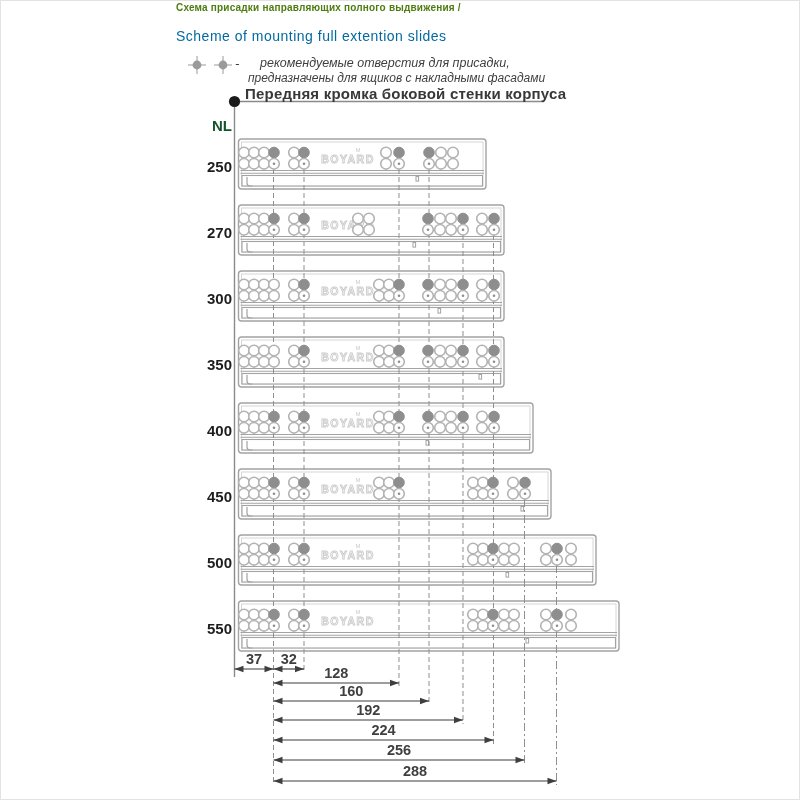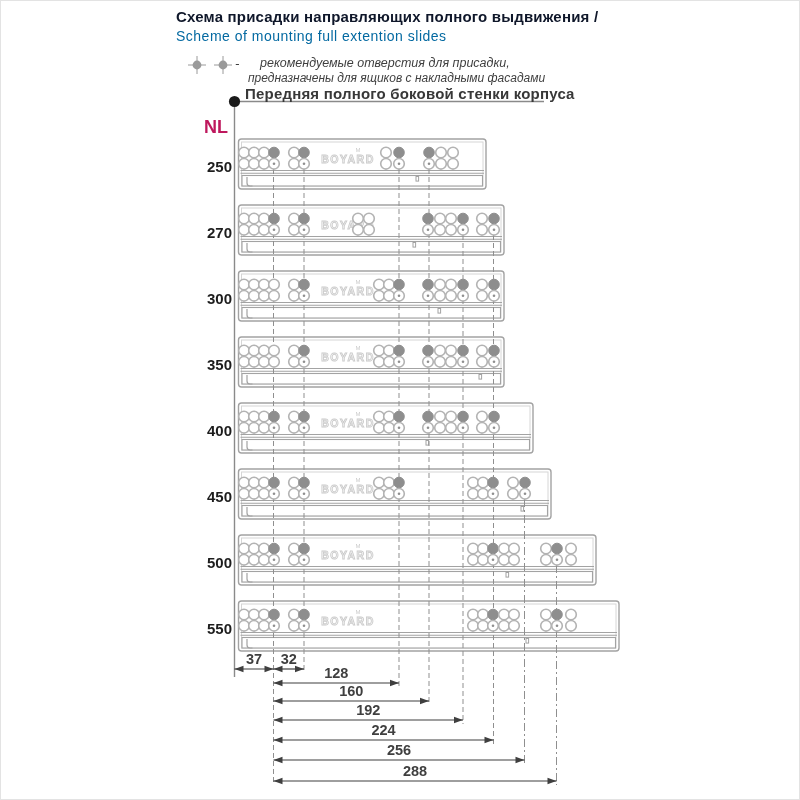--- a/index.html
+++ b/index.html
@@ -1,31 +1,31 @@
 <!DOCTYPE html>
 <html><head>
 <meta charset="utf-8">
 <style>
   html,body{margin:0;padding:0;}
   body{
     width:800px;height:800px;background:#ffffff;position:relative;
     font-family:"Liberation Sans",sans-serif;box-sizing:border-box;
     border:1px solid #e3e3e3;overflow:hidden;
   }
-  .title{position:absolute;left:175px;top:7px;font-size:15px;font-weight:bold;
-         color:#0f172a;letter-spacing:.2px;white-space:nowrap;}
+  .title{position:absolute;left:175px;top:1px;font-size:10px;font-weight:bold;
+         color:#4d7c0f;letter-spacing:.2px;white-space:nowrap;}
   .subtitle{position:absolute;left:175px;top:27px;font-size:14px;color:#0369a1;
          letter-spacing:.5px;white-space:nowrap;}
   .legend-dash{position:absolute;left:234px;top:55px;font-size:13px;font-style:italic;color:#3f3f3f;}
   .legend-l1{position:absolute;left:259px;top:55px;font-size:12.5px;font-style:italic;color:#3f3f3f;white-space:nowrap;}
   .legend-l2{position:absolute;left:247px;top:70px;font-size:12px;font-style:italic;color:#3f3f3f;white-space:nowrap;text-align:center;}
   .front-edge-label{position:absolute;left:244px;top:84px;font-size:15px;font-weight:600;
          color:#383838;letter-spacing:.2px;white-space:nowrap;}
-  .nl-label{position:absolute;left:203px;top:116px;width:28px;text-align:left;
-         font-size:18px;font-weight:bold;color:#be185d;}
+  .nl-label{position:absolute;left:203px;top:116px;width:28px;text-align:right;
+         font-size:15px;font-weight:bold;color:#14532d;}
   svg.diagram{position:absolute;left:0;top:0;}
 </style>
 </head>
 <body>
 
 <svg class="diagram" width="800" height="800" viewBox="0 0 800 800">
 
   <g stroke="#9a9a9a" stroke-width="1">
     <line x1="187" y1="64" x2="205" y2="64"></line>
       <line x1="196" y1="55" x2="196" y2="73"></line>
@@ -473,14 +473,14 @@
       </g>
       <text x="414" y="775" font-size="14.5" font-weight="600" fill="#3f3f3f" text-anchor="middle" font-family="&quot;Liberation Sans&quot;, sans-serif">288</text>
     </g>
 </svg>
 
 <div class="title">Схема присадки направляющих полного выдвижения /</div>
 <div class="subtitle">Scheme of mounting full extention slides</div>
 <div class="legend-dash">-</div>
 <div class="legend-l1">рекомендуемые отверстия для присадки,</div>
 <div class="legend-l2">предназначены для ящиков с накладными фасадами</div>
-<div class="front-edge-label">Передняя полного боковой стенки корпуса</div>
+<div class="front-edge-label">Передняя кромка боковой стенки корпуса</div>
 <div class="nl-label">NL</div>
 
 </body></html>

